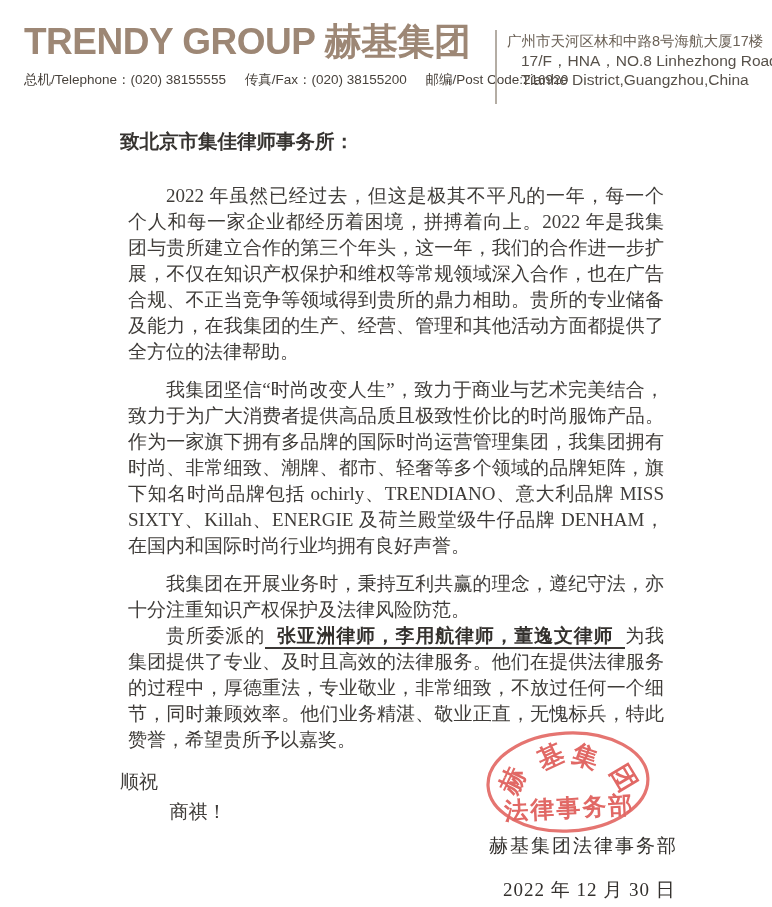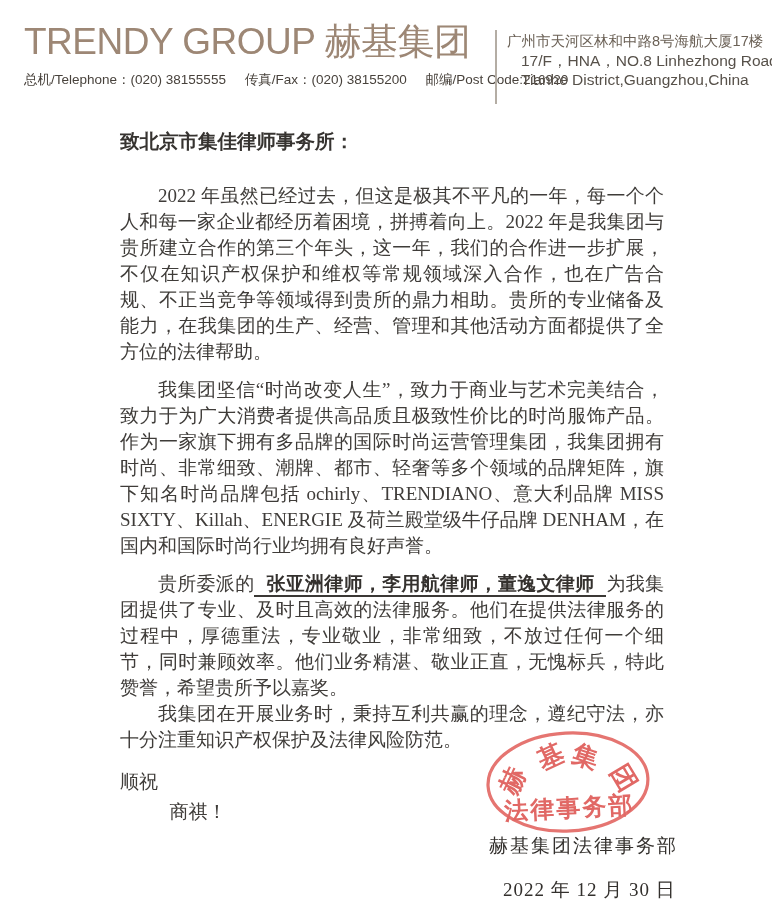--- a/index.html
+++ b/index.html
@@ -9,21 +9,21 @@
     height: 907px;
     background: #ffffff;
     overflow: hidden;
     font-family: "Liberation Serif", "DejaVu Serif", serif;
   }
 
   
   .header-left { position: absolute; left: 24px; top: 22px; }
   .logo {
     font-family: "Liberation Sans", "DejaVu Sans", sans-serif;
-    font-weight: 400;
+    font-weight: 700;
     font-size: 37px;
     line-height: 40px;
     letter-spacing: -0.5px;
     color: #9d8775;
     white-space: nowrap;
   }
   .contact-line {
     margin-top: 9px;
     font-family: "Liberation Sans", "DejaVu Sans", sans-serif;
     font-size: 13.5px;
@@ -57,21 +57,21 @@
     color: #3f3c39;
     text-align: justify;
   }
   .salutation {
     font-weight: 700;
     font-size: 19.5px;
     line-height: 22px;
     margin-bottom: 30px;
     color: #363330;
   }
-  .para { margin: 0 0 12px 0; text-indent: 2em; }
+  .para { margin: 0 0 12px 8px; text-indent: 2em; }
   .para.tight { margin-bottom: 0; }
   .lawyers {
     font-weight: 700;
     border-bottom: 2px solid #3b3835;
     padding: 0 12px 1px 12px;
     color: #34312e;
   }
   .closing { margin-top: 14px; line-height: 30px; }
   .closing-line2 { text-indent: 2.6em; }
 
@@ -123,22 +123,22 @@
       <div class="addr-cn">广州市天河区林和中路8号海航大厦17楼</div>
       <div class="addr-en">17/F，HNA，NO.8 Linhezhong Road</div>
       <div class="addr-en">Tianhe  District,Guangzhou,China</div>
     </div>
   </div>
 
   <div class="letter">
     <div class="salutation">致北京市集佳律师事务所：</div>
     <p class="para">2022 年虽然已经过去，但这是极其不平凡的一年，每一个个人和每一家企业都经历着困境，拼搏着向上。2022 年是我集团与贵所建立合作的第三个年头，这一年，我们的合作进一步扩展，不仅在知识产权保护和维权等常规领域深入合作，也在广告合规、不正当竞争等领域得到贵所的鼎力相助。贵所的专业储备及能力，在我集团的生产、经营、管理和其他活动方面都提供了全方位的法律帮助。</p>
     <p class="para">我集团坚信“时尚改变人生”，致力于商业与艺术完美结合，致力于为广大消费者提供高品质且极致性价比的时尚服饰产品。作为一家旗下拥有多品牌的国际时尚运营管理集团，我集团拥有时尚、非常细致、潮牌、都市、轻奢等多个领域的品牌矩阵，旗下知名时尚品牌包括 ochirly、TRENDIANO、意大利品牌 MISS SIXTY、Killah、ENERGIE 及荷兰殿堂级牛仔品牌 DENHAM，在国内和国际时尚行业均拥有良好声誉。</p>
+    <p class="para tight">我集团在开展业务时，秉持互利共赢的理念，遵纪守法，亦十分注重知识产权保护及法律风险防范。</p>
     <p class="para tight"><span>贵所委派的</span><span class="lawyers">张亚洲律师，李用航律师，董逸文律师</span><span>为我集团提供了专业、及时且高效的法律服务。他们在提供法律服务的过程中，厚德重法，专业敬业，非常细致，不放过任何一个细节，同时兼顾效率。他们业务精湛、敬业正直，无愧标兵，特此赞誉，希望贵所予以嘉奖。</span></p>
-    <p class="para tight">我集团在开展业务时，秉持互利共赢的理念，遵纪守法，亦十分注重知识产权保护及法律风险防范。</p>
     <div class="closing">
       <div>顺祝</div>
       <div class="closing-line2">商祺！</div>
     </div>
   </div>
 
   <svg class="stamp" width="172" height="110" viewBox="0 0 172 110">
     <ellipse cx="86" cy="54" rx="80" ry="49" fill="none" stroke="#e2625e" stroke-width="3.2"></ellipse>
     <text font-size="26" text-anchor="middle" dominant-baseline="central" transform="translate(31,50) rotate(-62)">赫</text>
     <text font-size="26" text-anchor="middle" dominant-baseline="central" transform="translate(70,28) rotate(-22)">基</text>

